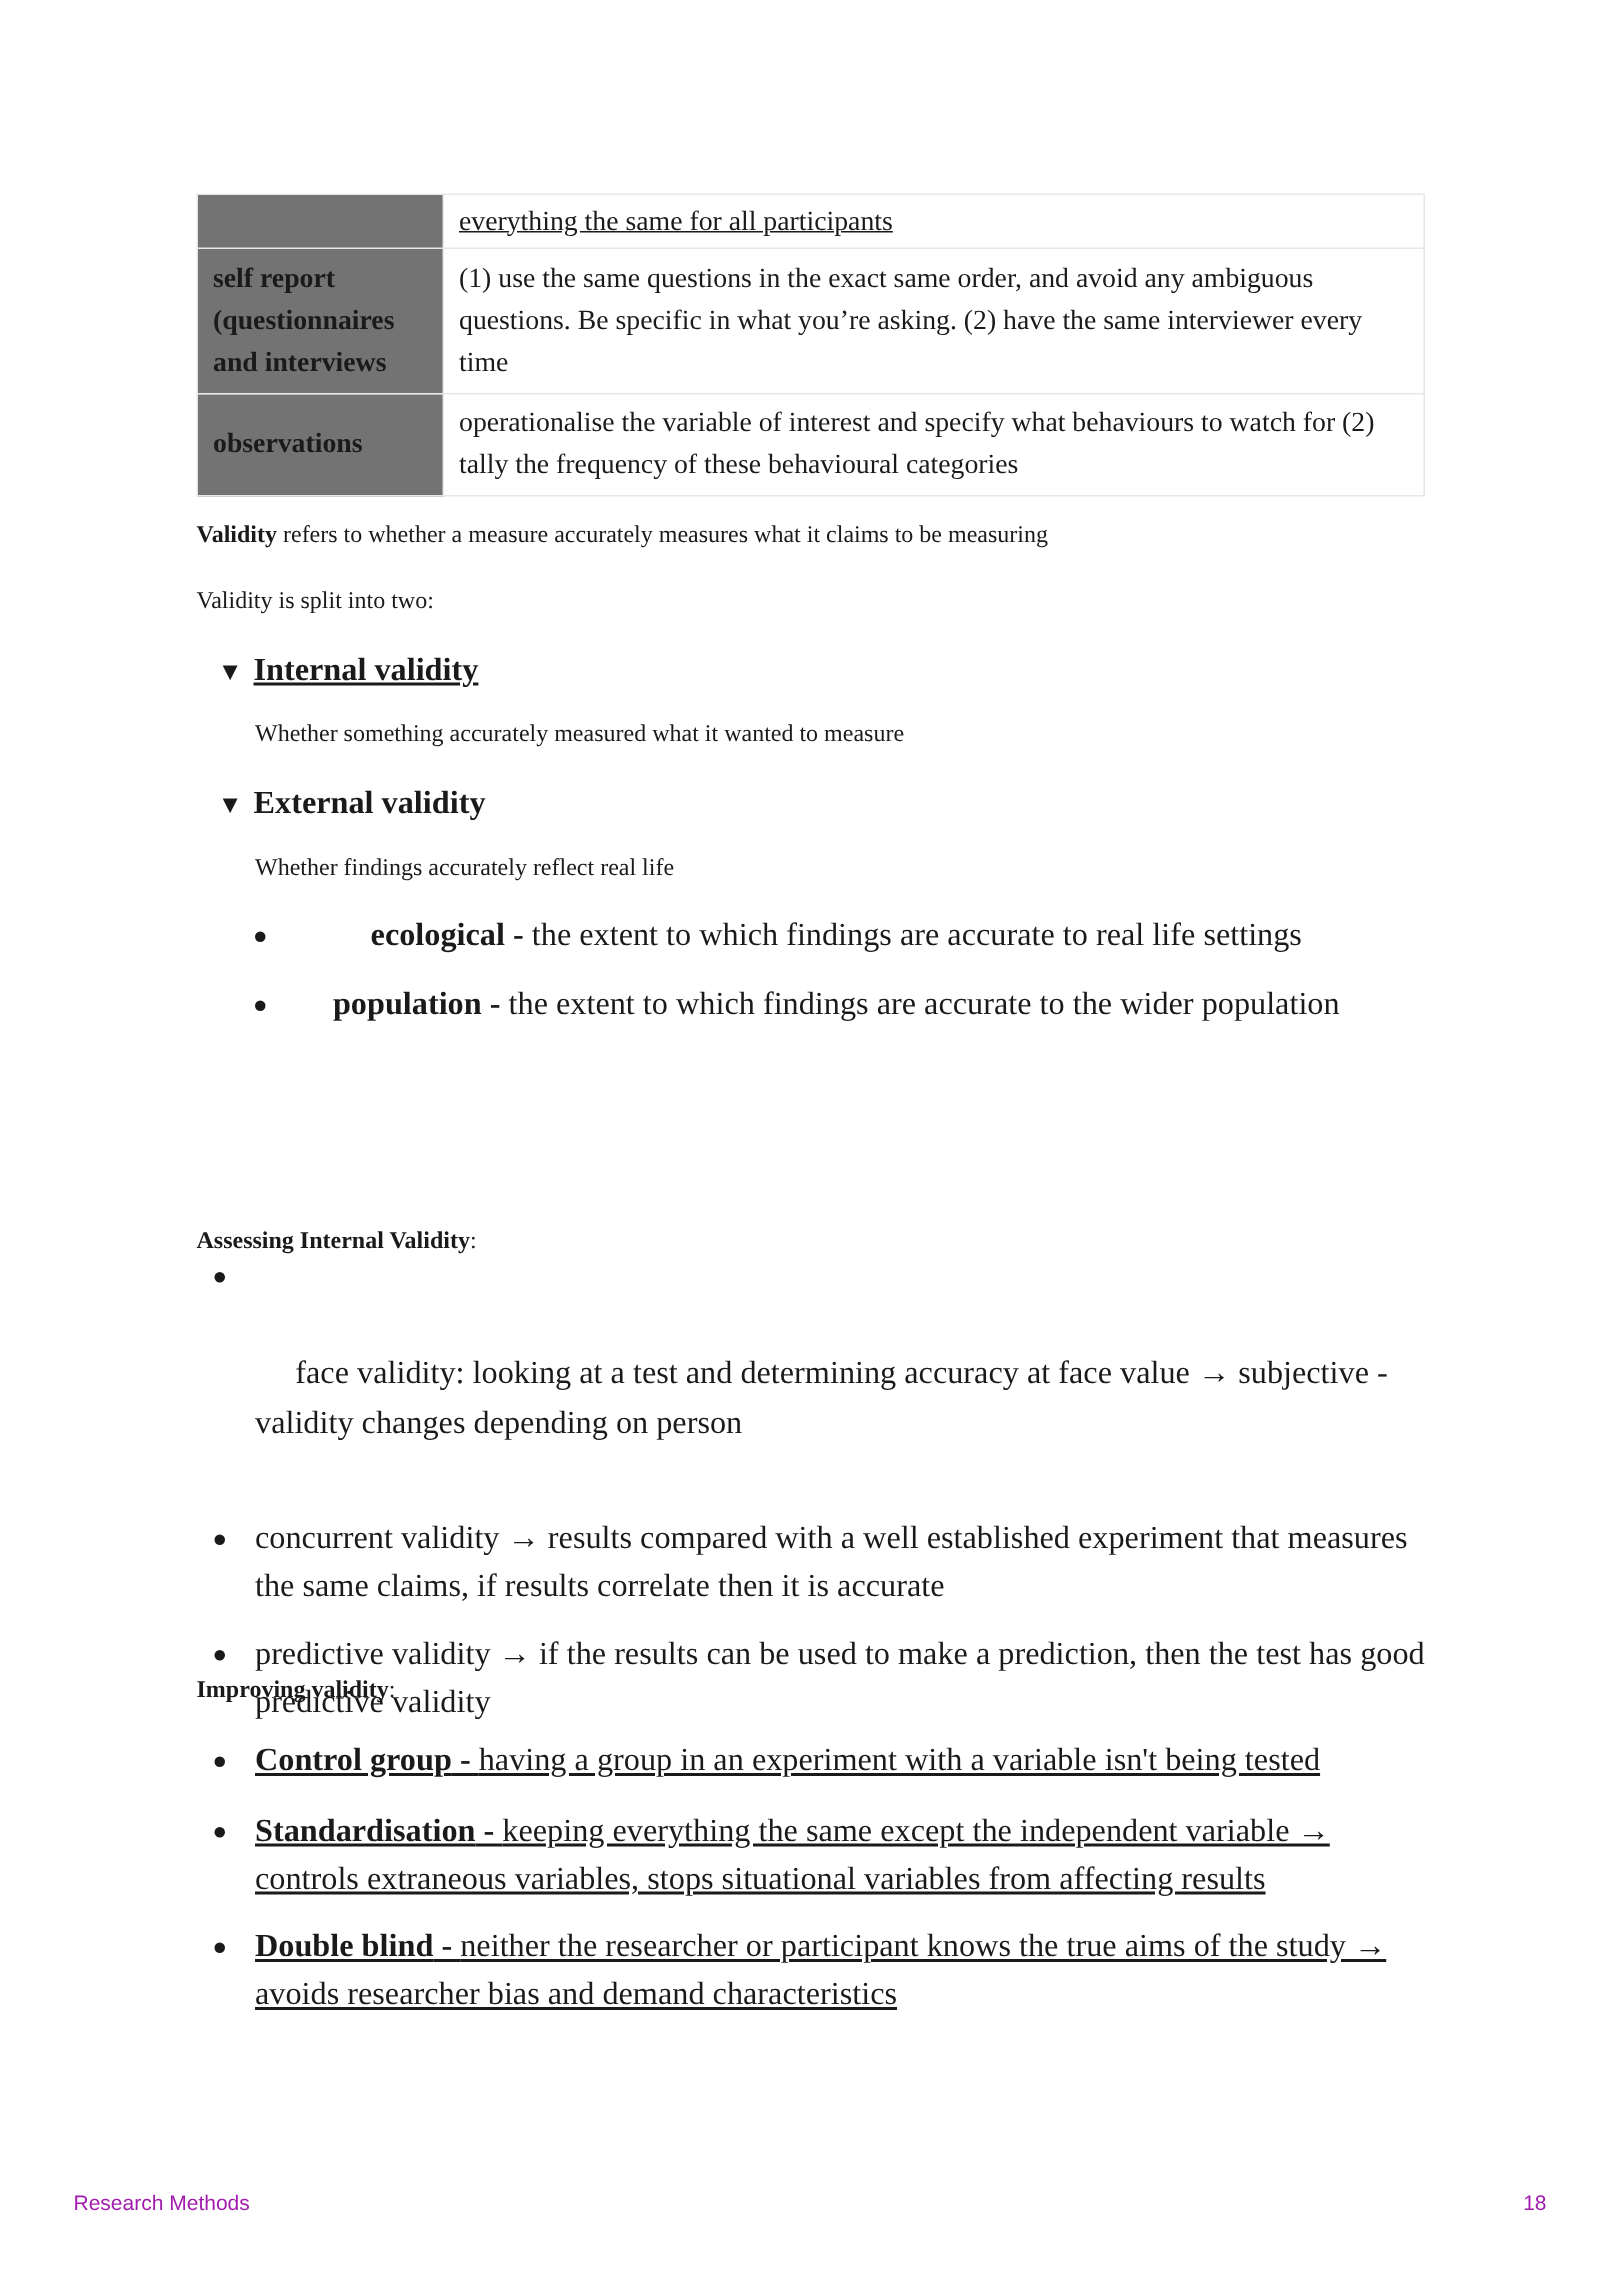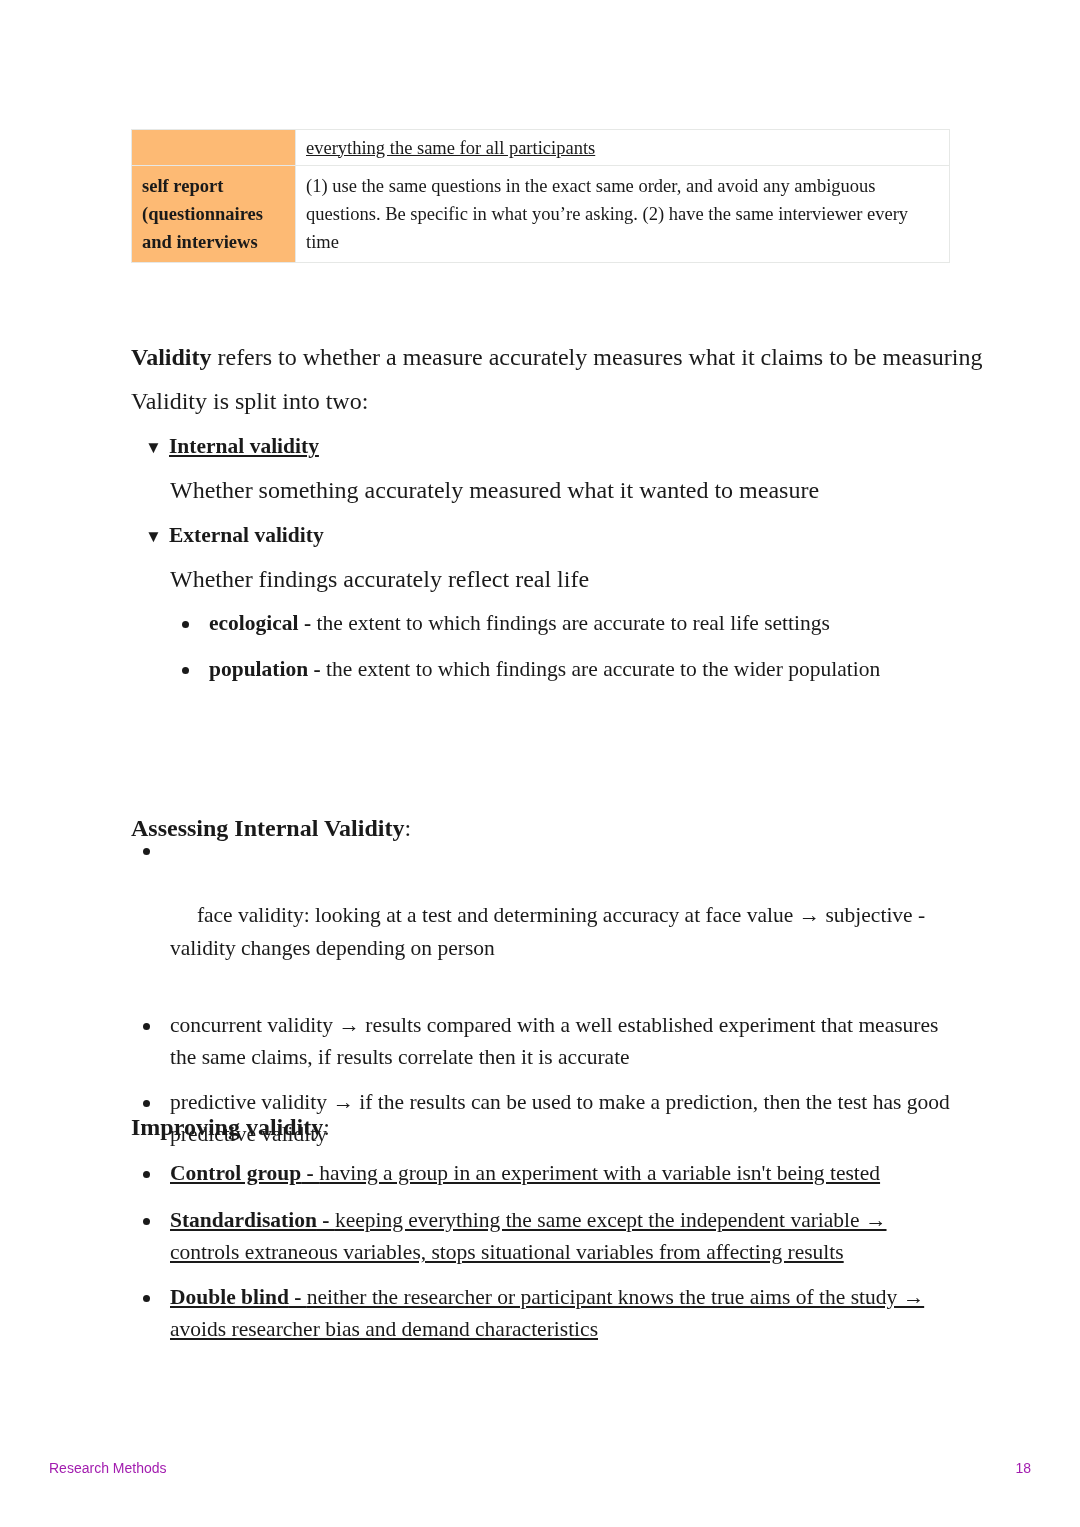--- a/index.html
+++ b/index.html
@@ -26,31 +26,31 @@
       width: 819px;
       font-size: 18.5px;
       line-height: 28px;
     }
     table.methods td {
       border: 1.5px solid #e6e8e6;
       vertical-align: middle;
       padding: 0 10px;
     }
     table.methods td.key {
-      background: #fdba74;
+      background: #737373;
       font-weight: bold;
       width: 143px;
     }
     table.methods tr.r0 td { height: 35px; text-decoration: underline; }
     table.methods tr.r1 td { padding-top: 6px; padding-bottom: 6px; }
     table.methods tr.r2 td { padding-top: 5px; padding-bottom: 6px; }
 
     .para {
       position: absolute;
-      font-size: 24px;
+      font-size: 16px;
       line-height: 32px;
       white-space: nowrap;
     }
     .b { font-weight: bold; }
     .toggle {
       position: absolute;
       font-size: 21.5px;
       line-height: 32px;
       white-space: nowrap;
       font-weight: bold;
@@ -101,41 +101,45 @@
       <td>everything the same for all participants</td>
     </tr>
     <tr class="r1">
       <td class="key">
         <div>self report</div>
         <div>(questionnaires</div>
         <div>and interviews</div>
       </td>
       <td>(1) use the same questions in the exact same order, and avoid any ambiguous questions. Be specific in what you’re asking. (2) have the same interviewer every time</td>
     </tr>
+    <tr class="r2">
+      <td class="key">observations</td>
+      <td>operationalise the variable of interest and specify what behaviours to watch for (2) tally the frequency of these behavioural categories</td>
+    </tr>
   </tbody>
     </table>
 </div>
 
 <div class="para" style="left:131px; top:341px;">
   <span class="b">Validity</span><span> refers to whether a measure accurately measures what it claims to be measuring</span>
 </div>
 
 <div class="para" style="left:131px; top:385px;">Validity is split into two:</div>
 
 <div class="toggle" style="left:145px; top:430px;text-decoration:underline;">
   <span class="tri">▼</span><span>Internal validity</span>
 </div>
 <div class="para" style="left:170px; top:474px;text-align:center;">Whether something accurately measured what it wanted to measure</div>
 
 <div class="toggle" style="left:145px; top:519px;">
   <span class="tri">▼</span><span>External validity</span>
 </div>
 <div class="para" style="left:170px; top:563px;">Whether findings accurately reflect real life</div>
 
-<ul class="bullet-list" style="left:170px; top:607px; width:760px;">
+<ul class="bullet-list" style="left:158px; top:607px; width:760px;text-align:center;">
   <li style="margin-bottom:13px;">
     <span class="dot"></span>
     <span class="b">ecological</span><span class="b"> - </span><span>the extent to which findings are accurate to real life settings</span>
   </li>
   <li>
     <span class="dot"></span>
     <span class="b">population</span><span class="b"> - </span><span>the extent to which findings are accurate to the wider population</span>
   </li>
 </ul>
 

